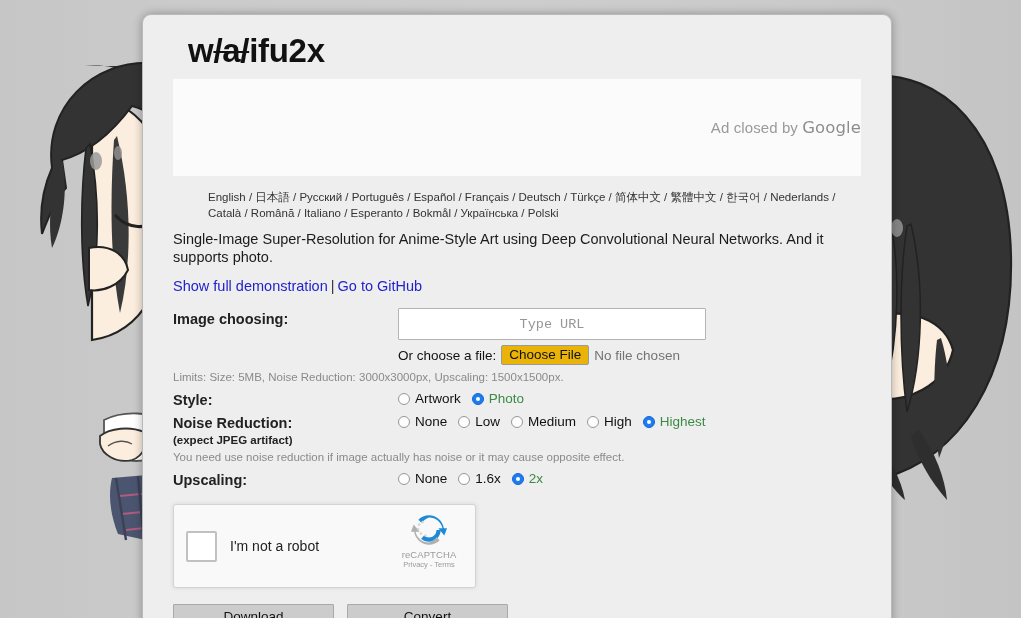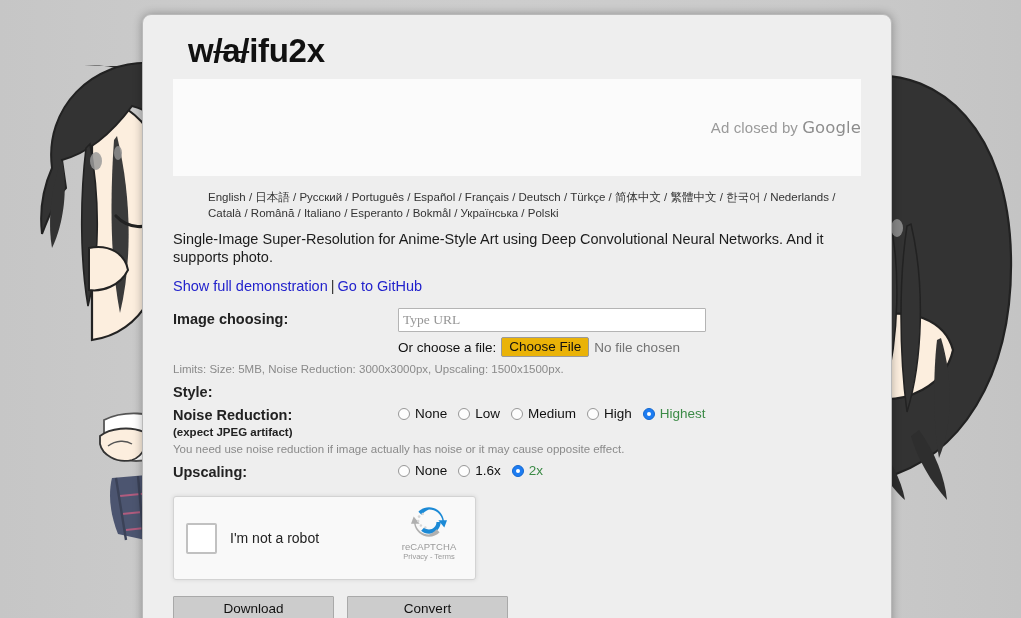--- a/index.html
+++ b/index.html
@@ -128,30 +128,31 @@
     display: block;
     font-size: 11.5px;
     font-weight: bold;
     color: #222;
     line-height: 14px;
   }
   .row-field { flex: 1; }
 
   #url-input {
     width: 308px;
-    height: 24px;
+    height: 32px;
     box-sizing: border-box;
     font-size: 13.5px;
-    font-family: Liberation Serif, serif;
+    font-family: Liberation Mono, monospace;
     padding: 2px 4px;
     border: 1px solid #b4b4b4;
     background: #ffffff;
     color: #222;
     outline: none;
     border-radius: 1px;
+    text-align: center;
   }
   #url-input::placeholder { color: #969696; opacity: 1; }
 
   #file-row {
     margin-top: 5px;
     font-size: 13.5px;
     color: #111;
     display: flex;
     align-items: center;
     gap: 5px;
@@ -369,20 +370,32 @@
         <button id="choose-file-btn">Choose File</button>
         <span id="no-file-text">No file chosen</span>
       </div>
     </div>
   </div>
 
   <div class="hint" id="limits-hint">Limits: Size: 5MB, Noise Reduction: 3000x3000px, Upscaling: 1500x1500px.</div>
 
   <div class="form-row">
     <div class="row-label">Style:</div>
+    <div class="row-field">
+      <div class="radio-group" id="style-options">
+          <div class="radio-item">
+            <span class="rb"></span>
+            <span class="rlabel">Artwork</span>
+          </div>
+          <div class="radio-item">
+            <span class="rb checked"></span>
+            <span class="rlabel selected">Photo</span>
+          </div>
+        </div>
+    </div>
   </div>
 
   <div class="form-row">
     <div class="row-label">
       <span>Noise Reduction:</span>
       <span class="sub">(expect JPEG artifact)</span>
     </div>
     <div class="row-field">
       <div class="radio-group" id="noise-options">
           <div class="radio-item">

